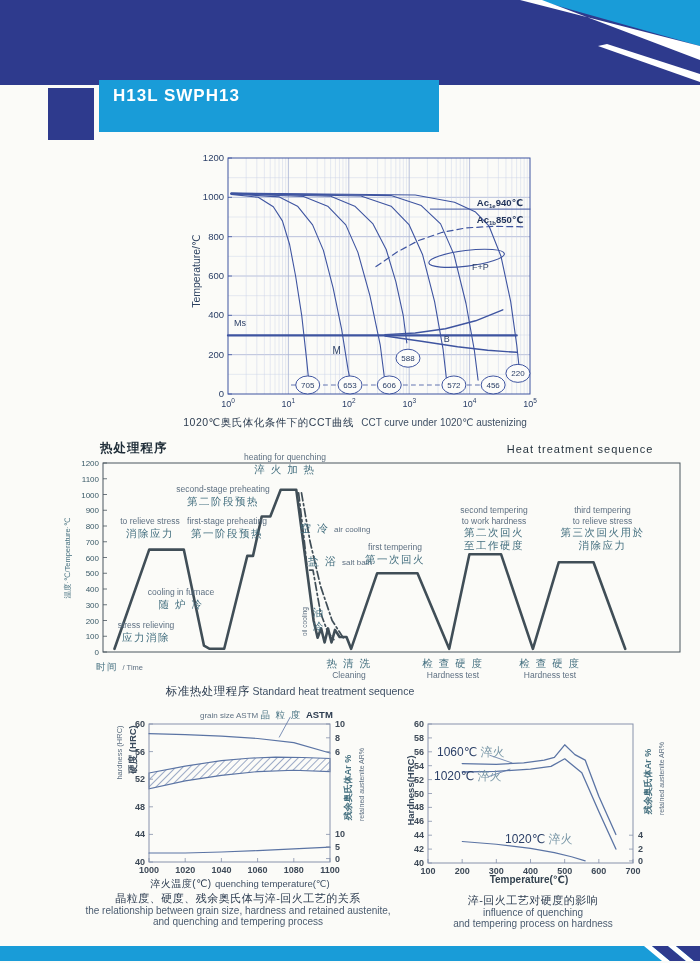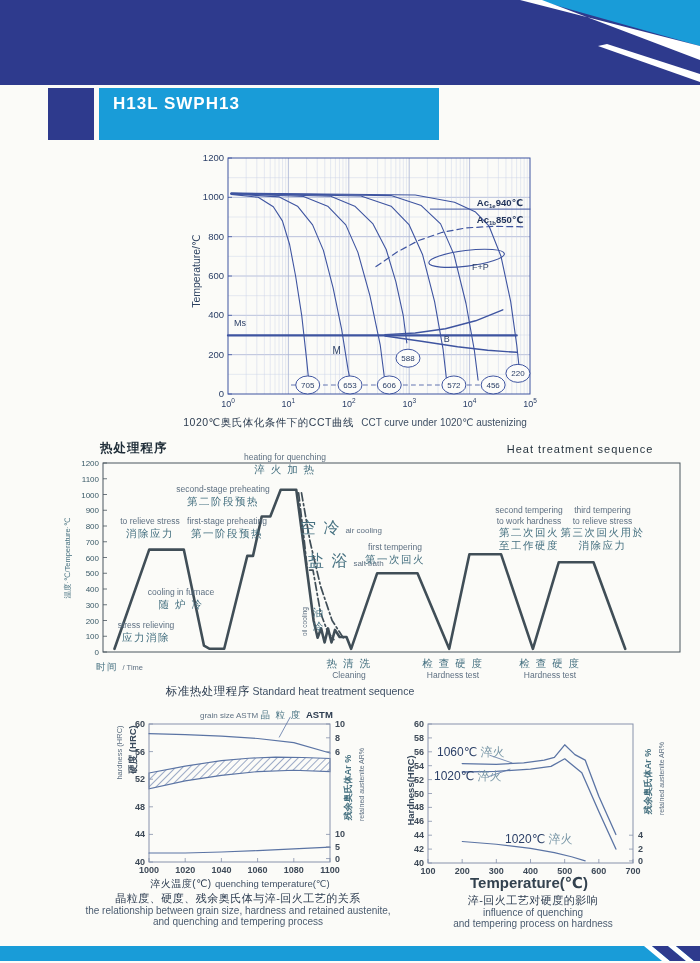--- a/index.html
+++ b/index.html
@@ -3,31 +3,31 @@
 <meta charset="utf-8">
 <style>
   html,body{margin:0;padding:0;}
   body{width:700px;height:963px;position:relative;background:#fbfbf8;
        font-family:"Liberation Sans","DejaVu Sans",sans-serif;overflow:hidden;}
   svg{font-family:"Liberation Sans","DejaVu Sans",sans-serif;}
   .abs{position:absolute;}
   
   .banner{position:absolute;left:0;top:0;width:700px;height:85px;}
   .title-square{position:absolute;left:48px;top:88px;width:46px;height:52px;background:#2e3a8d;}
-  .title-bar{position:absolute;left:99px;top:88px;width:340px;height:52px;background:#199cd8;color:#fff;padding:6px 0 0 14px;box-sizing:border-box;}
+  .title-bar{position:absolute;left:99px;top:80px;width:340px;height:52px;background:#199cd8;color:#fff;padding:6px 0 0 14px;box-sizing:border-box;}
   .title-bar .code{font-size:17px;font-weight:bold;letter-spacing:1px;line-height:1.15;}
   .title-bar .sub{font-size:14.5px;line-height:1.3;}
   .title-bar .sub .zh{font-weight:bold;font-size:15.5px;letter-spacing:1px;}
   
   .v-label{position:absolute;transform:rotate(-90deg);transform-origin:center;white-space:nowrap;text-align:center;}
   .seq-lbl{position:absolute;text-align:center;line-height:1.25;}
   .seq-lbl .en{display:block;font-size:8.5px;color:#5e7082;}
   .seq-lbl .zh{display:block;font-size:10.5px;color:#467181;letter-spacing:1.5px;}
   .inline-lbl{position:absolute;white-space:nowrap;}
-  .inline-lbl .zh{font-size:16px;color:#467181;letter-spacing:1.5px;}
+  .inline-lbl .zh{font-size:11px;color:#467181;letter-spacing:1.5px;}
   .inline-lbl .en{font-size:8px;color:#5e7082;}
   .caption{position:absolute;text-align:center;}
   .cap-zh{font-size:11px;color:#2c3c50;letter-spacing:0.5px;}
   .cap-en{font-size:10.5px;color:#3e4f64;}
   .cap-sm{font-size:10px;color:#4b5c70;}
   .seq-header-zh{position:absolute;font-size:12.5px;font-weight:bold;color:#1f2d38;letter-spacing:1px;}
   .seq-header-en{position:absolute;font-size:11px;color:#27343f;text-align:center;letter-spacing:1px;}
   .curve-lbl{position:absolute;white-space:nowrap;font-size:12px;}
   .curve-lbl .num{color:#2c4068;}
   .curve-lbl .zh{color:#7b98a8;}
@@ -239,21 +239,21 @@
   <span class="zh">随 炉 冷</span>
 </div>
 <div class="seq-lbl" style="left:102px;top:620px;width:88px;">
   <span class="en">stress relieving</span>
   <span class="zh">应力消除</span>
 </div>
 <div class="seq-lbl" style="left:345px;top:542px;width:100px;">
   <span class="en">first tempering</span>
   <span class="zh">第一次回火</span>
 </div>
-<div class="seq-lbl" style="left:479px;top:505px;width:100px;">
+<div class="seq-lbl" style="left:444px;top:505px;width:100px;">
   <span class="en">second tempering</span>
   <span class="en">to work hardness</span>
   <span class="zh">第二次回火</span>
   <span class="zh">至工作硬度</span>
 </div>
 <div class="seq-lbl" style="left:550px;top:505px;width:105px;">
   <span class="en">third tempering</span>
   <span class="en">to relieve stress</span>
   <span class="zh">第三次回火用於</span>
   <span class="zh">消除应力</span>
@@ -395,21 +395,21 @@
 </div>
 <div class="curve-lbl" style="left:434px;top:768px;">
   <span class="num">1020℃</span><span class="zh"> 淬火</span>
 </div>
 <div class="curve-lbl" style="left:505px;top:831px;">
   <span class="num">1020℃</span><span class="zh"> 淬火</span>
 </div>
 <div class="v-label" style="left:350px;top:785px;width:120px;font-size:9.5px;font-weight:bold;color:#3a4a5c;">Hardness(HRC)</div>
 <div class="v-label" style="left:588px;top:775px;width:120px;font-size:9px;font-weight:bold;color:#45707f;">残余奥氏体Ar %</div>
 <div class="v-label" style="left:601px;top:775px;width:120px;font-size:7px;color:#5e7082;">retained austenite AR%</div>
-<div class="caption" style="left:439px;top:874px;width:180px;font-size:15px;font-weight:bold;color:#33424f;">Temperature(℃)</div>
+<div class="caption" style="left:439px;top:874px;width:180px;font-size:10px;font-weight:bold;color:#33424f;">Temperature(℃)</div>
 <div class="caption cap-zh" style="left:428px;top:893px;width:210px;">淬-回火工艺对硬度的影响</div>
 <div class="caption cap-sm" style="left:428px;top:907px;width:210px;">influence of quenching</div>
 <div class="caption cap-sm" style="left:428px;top:918px;width:210px;">and tempering process on hardness</div>
 
 <div class="bottom-bar">
   <svg width="700" height="15">
     <rect x="0" y="0" width="700" height="15" fill="#199cd8"></rect>
     <polygon points="644,0 652,0 670,15 662,15" fill="#ffffff"></polygon>
     <polygon points="652,0 668,0 686,15 670,15" fill="#2e3a8d"></polygon>
     <polygon points="668,0 676,0 694,15 686,15" fill="#ffffff"></polygon>

